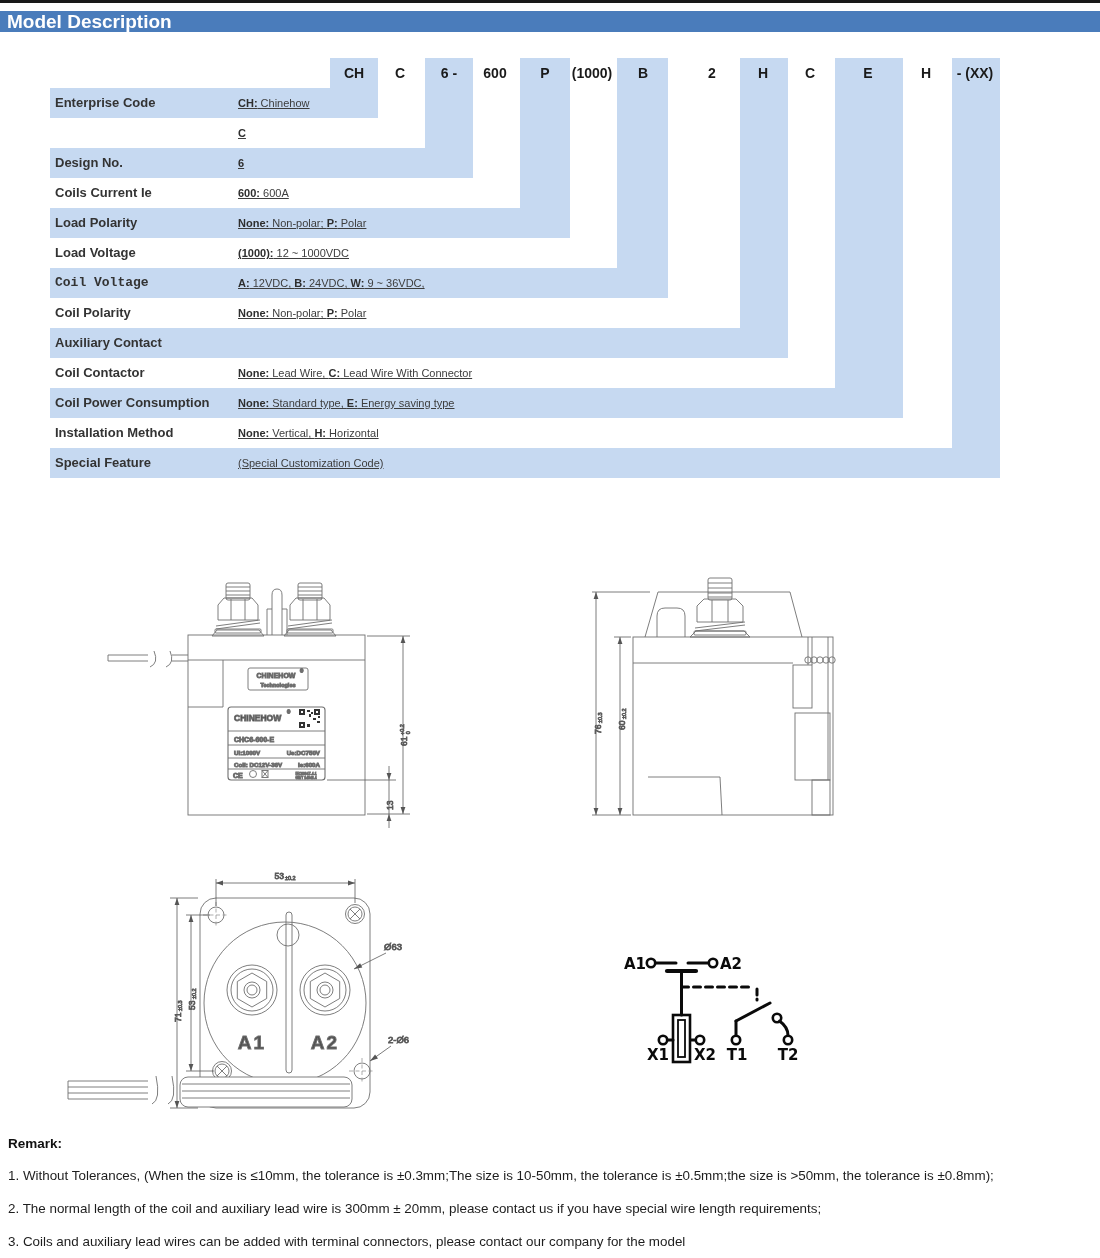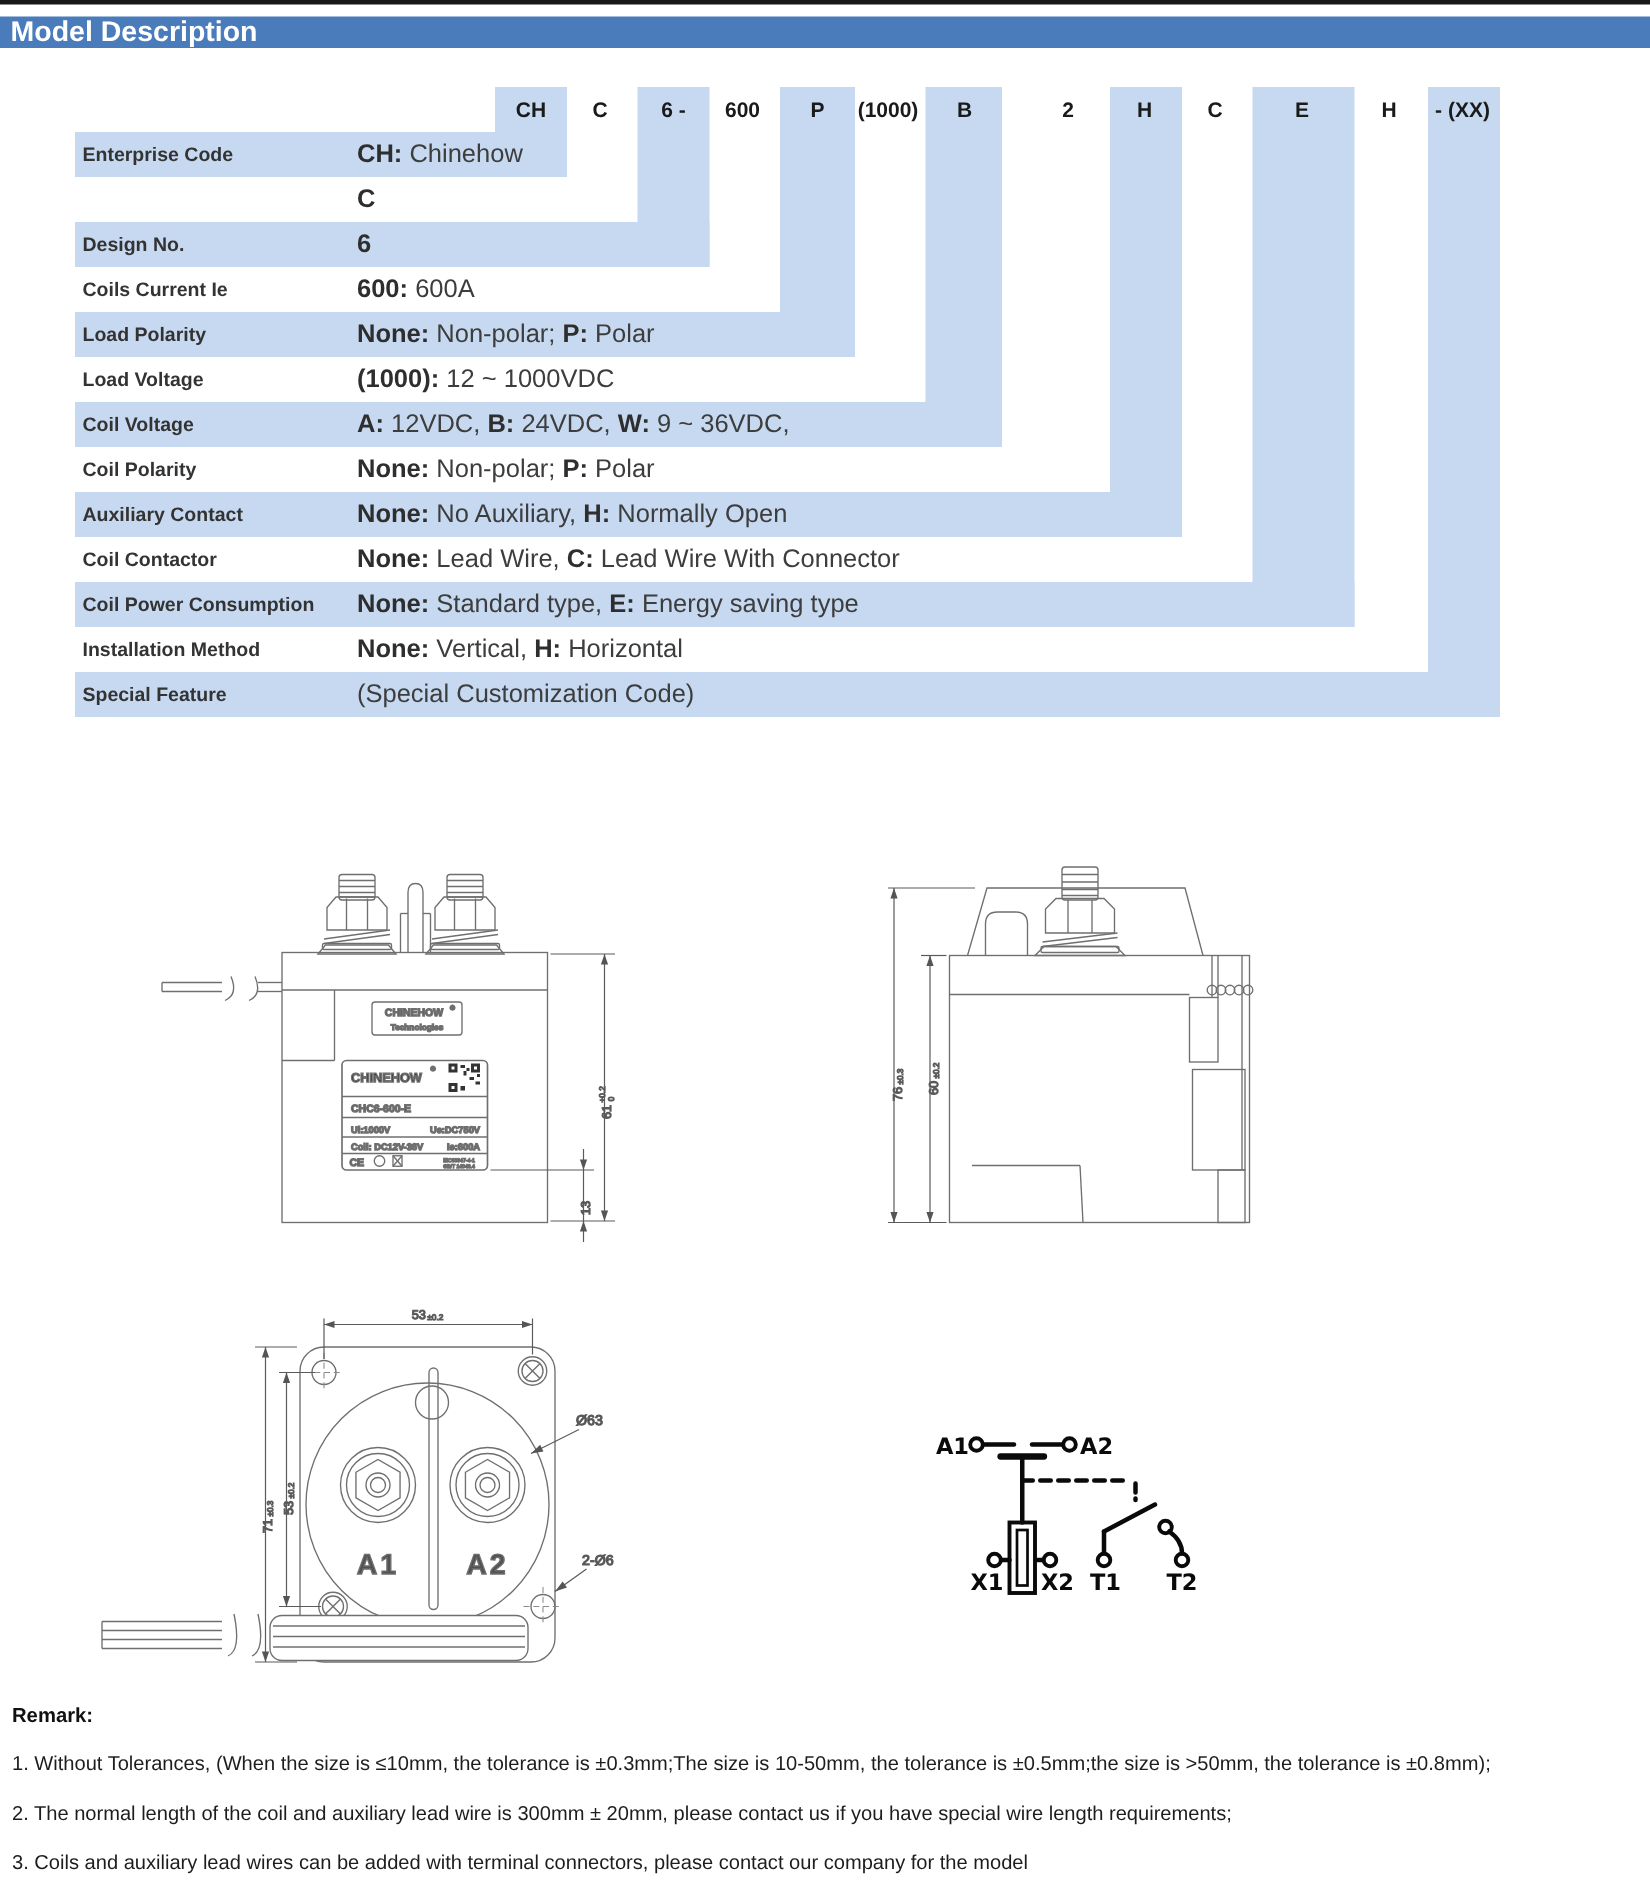--- a/index.html
+++ b/index.html
@@ -6,21 +6,21 @@
   #page{position:relative;width:1100px;height:1258px;background:#fff;overflow:hidden;
         font-family:"Liberation Sans",sans-serif;}
   .top-strip{position:absolute;left:0;top:0;width:1100px;height:3px;background:#181818;}
   .bar{position:absolute;left:0;width:1100px;background:#4a7cbb;color:#fff;font-weight:bold;box-sizing:border-box;padding-left:7px;}
   .bar1{top:11px;height:21px;font-size:19px;line-height:21px;}
   .bar2{top:506px;height:27px;font-size:15px;line-height:27px;}
   #model-table{position:absolute;left:0;top:0;width:1100px;height:500px;}
   .band,.rowbg{position:absolute;background:#c6d9f1;}
   .code{position:absolute;height:30px;line-height:30px;font-weight:bold;font-size:14px;color:#1a1a1a;text-align:center;width:80px;margin-left:-40px;}
   .rlabel{position:absolute;left:55px;height:30px;line-height:30px;font-weight:bold;font-size:13px;color:#333;white-space:nowrap;}
-  .rval{position:absolute;left:238px;height:30px;line-height:30px;font-size:17px;color:#3d3d3d;white-space:nowrap;}
+  .rval{position:absolute;left:238px;height:30px;line-height:30px;font-size:11px;color:#3d3d3d;white-space:nowrap;text-decoration:underline;}
   .rval b{color:#2e2e2e;}
   .remark-title{position:absolute;left:8px;top:1136px;font-size:13.5px;font-weight:bold;color:#111;}
   .remark-line{position:absolute;left:8px;font-size:13.4px;color:#1d1d1d;white-space:nowrap;}
   svg{position:absolute;left:0;top:540px;}
   svg .ln{stroke:#6f6f6f;stroke-width:0.9;fill:none;}
   svg .lnt{stroke:#8a8a8a;stroke-width:0.7;fill:none;}
   svg .dim{stroke:#5a5a5a;stroke-width:0.8;fill:none;}
   svg .arr{fill:#555;stroke:none;}
   svg .dash{stroke-dasharray:4 2.5;}
   svg text{font-family:"Liberation Sans",sans-serif;}
@@ -64,27 +64,26 @@
       <div class="rlabel" style="top: 148px;">Design No.</div>
       <div class="rval" style="top: 148px;"><b>6</b></div>
       <div class="rlabel" style="top: 178px;">Coils Current Ie</div>
       <div class="rval" style="top: 178px;"><b>600:</b><span> 600A</span></div>
       <div class="rowbg" style="left: 50px; top: 208px; width: 520px; height: 30px; background: rgb(198, 217, 241);"></div>
       <div class="rlabel" style="top: 208px;">Load Polarity</div>
       <div class="rval" style="top: 208px;"><b>None:</b><span> Non-polar; </span><b>P:</b><span> Polar</span></div>
       <div class="rlabel" style="top: 238px;">Load Voltage</div>
       <div class="rval" style="top: 238px;"><b>(1000):</b><span> 12 ~ 1000VDC</span></div>
       <div class="rowbg" style="left: 50px; top: 268px; width: 618px; height: 30px; background: rgb(198, 217, 241);"></div>
-      <div class="rlabel" style="top: 268px;">Coil Voltage</div>
+      <div class="rlabel" style="top: 268px; font-family: Liberation Mono, monospace;">Coil Voltage</div>
       <div class="rval" style="top: 268px;"><b>A:</b><span> 12VDC, </span><b>B:</b><span> 24VDC, </span><b>W:</b><span> 9 ~ 36VDC,</span></div>
       <div class="rlabel" style="top: 298px;">Coil Polarity</div>
       <div class="rval" style="top: 298px;"><b>None:</b><span> Non-polar; </span><b>P:</b><span> Polar</span></div>
       <div class="rowbg" style="left: 50px; top: 328px; width: 738px; height: 30px; background: rgb(198, 217, 241);"></div>
       <div class="rlabel" style="top: 328px;">Auxiliary Contact</div>
-      <div class="rval" style="top: 328px;"><b>None:</b><span> No Auxiliary, </span><b>H:</b><span> Normally Open</span></div>
       <div class="rlabel" style="top: 358px;">Coil Contactor</div>
       <div class="rval" style="top: 358px;"><b>None:</b><span> Lead Wire, </span><b>C:</b><span> Lead Wire With Connector</span></div>
       <div class="rowbg" style="left: 50px; top: 388px; width: 853px; height: 30px; background: rgb(198, 217, 241);"></div>
       <div class="rlabel" style="top: 388px;">Coil Power Consumption</div>
       <div class="rval" style="top: 388px;"><b>None:</b><span> Standard type, </span><b>E:</b><span> Energy saving type</span></div>
       <div class="rlabel" style="top: 418px;">Installation Method</div>
       <div class="rval" style="top: 418px;"><b>None:</b><span> Vertical, </span><b>H:</b><span> Horizontal</span></div>
       <div class="rowbg" style="left: 50px; top: 448px; width: 950px; height: 30px; background: rgb(198, 217, 241);"></div>
       <div class="rlabel" style="top: 448px;">Special Feature</div>
       <div class="rval" style="top: 448px;"><span>(Special Customization Code)</span></div>

